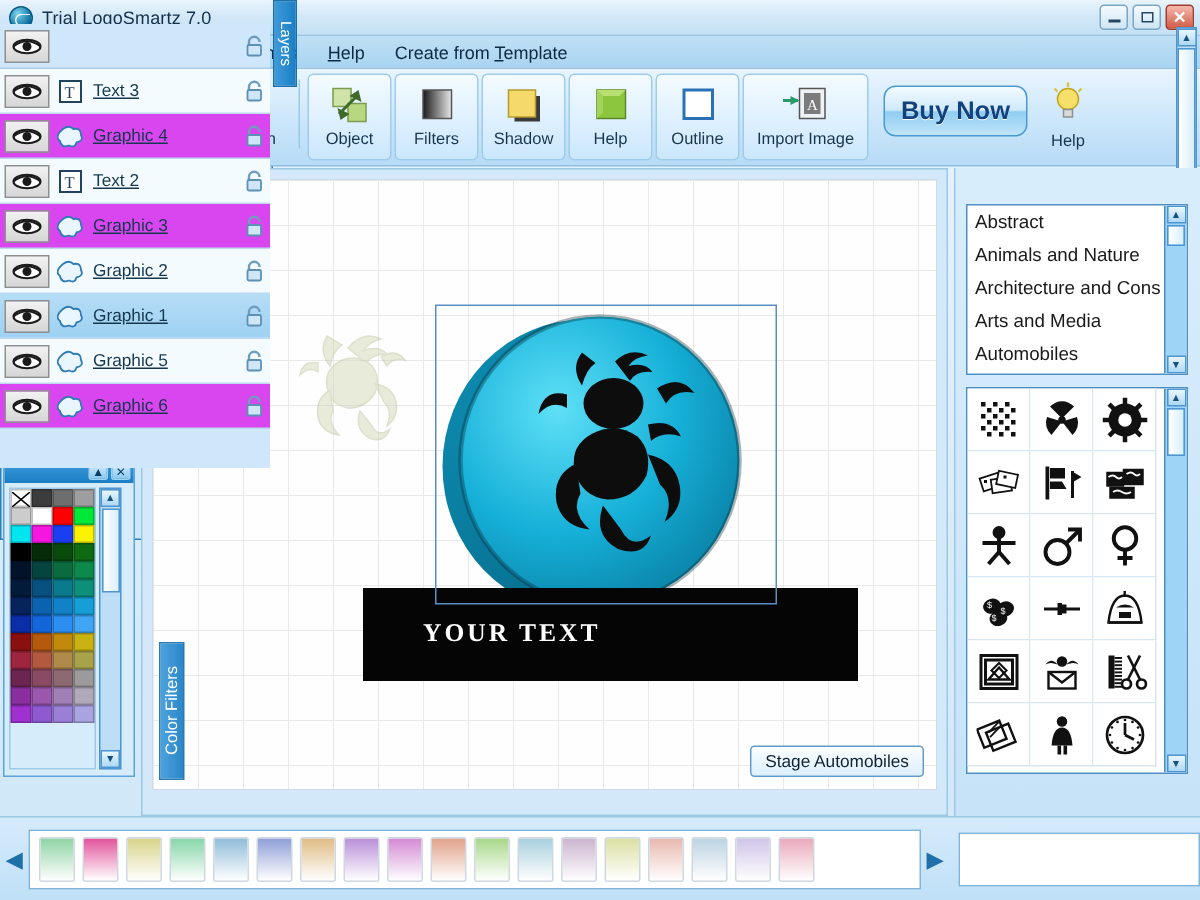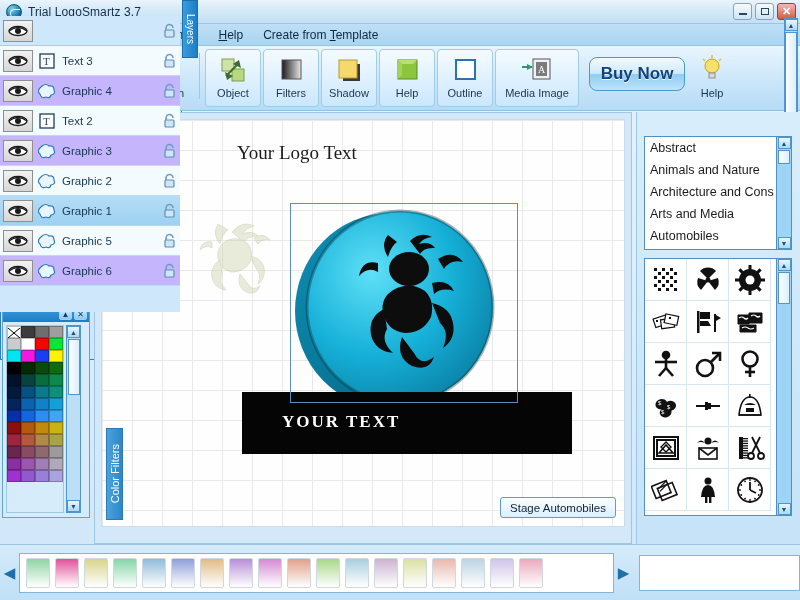--- a/index.html
+++ b/index.html
@@ -144,29 +144,29 @@
     background: linear-gradient(180deg,#fbfeff,#dcefff);
     display: flex; align-items: center; font-size: 11.5px; color: #123; }
 
   
   #layersPanel { left: 414px; top: 124px; width: 182px; height: 360px;
     background: #cfe7fa; border: 1px solid #2c7fc0; }
   #layersPanel .panel-head { height: 16px; }
   .layers-scroll { position: absolute; left: 0; top: 16px; width: 180px; height: 296px;
     background: #cfe7fa; }
   .layer-row { display: flex; align-items: center; height: 30px; border-bottom: 1px solid #bcd9ef;
-    background: #c4b5fd; }
+    background: #d946ef; }
   .layer-row.alt { background: #f4fbff; }
   .layer-row.sel { background: linear-gradient(180deg,#b5ddf6,#9ed1f2); }
   .layer-row.head { background: #cfe7fa; border-bottom: 1px solid #a9cfe8; }
   .eyebtn { width: 30px; height: 22px; margin: 0 3px; border: 1px solid #8f8f8f;
     background: linear-gradient(180deg,#f2f2f2,#d6d6d6);
     display: flex; align-items: center; justify-content: center; }
   .ltype { width: 22px; display: flex; align-items: center; justify-content: center; }
-  .llabel { flex: 1; font-size: 11.5px; color: #16384f; padding-left: 4px; }
+  .llabel { flex: 1; font-size: 11.5px; color: #16384f; padding-left: 4px; text-decoration: underline; }
   .lock { width: 22px; display: flex; align-items: center; justify-content: center; }
   .layers-sb { position: absolute; right: 2px; top: 18px; width: 14px; height: 292px;
     border: 1px solid #4e96cf; background: #bcdff7; display: flex; flex-direction: column;
     align-items: center; }
   .layers-foot { position: absolute; left: 0; bottom: 0; width: 180px; height: 44px;
     background: #cfe7fa; border-top: 1px solid #6fb0dd; display: flex; align-items: center;
     padding-left: 12px; }
   .ltab { position: absolute; left: 182px; top: 0px; width: 16px; height: 58px;
     background: linear-gradient(90deg,#3e9bdc,#1b7ec4); border: 1px solid #1a6fae;
     color: #fff; font-size: 10px; display: flex; align-items: center; justify-content: center; }
@@ -205,21 +205,21 @@
   .gradbox { width: 170px; height: 36px; margin-left: 6px; background: #fff;
     border: 1px solid #7fb4dc; }
 </style>
 </head>
 <body>
 
 <div class="app">
 
   <div class="titlebar">
     <div class="tb-icon"></div>
-    <div class="tb-title">Trial LogoSmartz 3.7</div>
+    <div class="tb-title">Trial LogoSmartz 7.0</div>
     <div class="tb-btns">
       <div class="tb-btn tb-min">
           <i></i>
         </div>
       <div class="tb-btn tb-max">
           <i></i>
         </div>
       <div class="tb-btn tb-close">✕</div>
     </div>
   </div>
@@ -333,21 +333,21 @@
     <div class="tool framed wide">
       <div class="glyph">
         <svg width="32" height="28">
             <rect x="12" y="3" width="17" height="20" fill="#eef2f5" stroke="#555"></rect>
             <rect x="15" y="6" width="11" height="14" fill="#7b7b7b"></rect>
             <text x="17" y="17" font-size="10" fill="#fff" font-family="Liberation Serif, serif">A</text>
             <line x1="1" y1="11" x2="11" y2="11" stroke="#2a9a6a" stroke-width="2"></line>
             <polygon points="12,11 6,8 6,14" fill="#2a9a6a"></polygon>
           </svg>
       </div>
-      <div class="lbl">Media Image</div>
+      <div class="lbl">Import Image</div>
     </div>
 
     <div class="buynow">Buy Now</div>
 
     <div class="helpbtn">
       <div class="glyph">
         <svg width="26" height="32">
             <circle cx="13" cy="13" r="7" fill="#f7e06a" stroke="#c4a41e"></circle>
             <rect x="10" y="20" width="6" height="5" fill="#d9d9d9" stroke="#8e8e8e"></rect>
             <line x1="13" y1="2" x2="13" y2="5" stroke="#d9c23c" stroke-width="1.5"></line>
@@ -500,21 +500,20 @@
         <div class="vthumb" style="height:56px"></div>
         <div style="flex:1"></div>
         <div class="vsbtn">▼</div>
       </div>
     </div>
   </div>
 
   <div class="stage-outer">
     <div class="stage">
 
-      <div class="logo-text">Your Logo Text</div>
 
       <svg class="ghost-scorp" viewBox="0 0 120 110">
         <g fill="#cfd2b0" stroke="#b9bd96" stroke-width="1">
           <path d="M48,34 q10,-12 22,-6 q-8,2 -12,8 q10,-4 16,2 q-10,0 -14,6 z"></path>
           <path d="M34,26 q-6,10 2,20 q2,-10 8,-14 z"></path>
           <path d="M44,42 q12,-4 20,4 q6,8 2,18 q-6,10 -18,10 q-12,-2 -14,-14 q-2,-12 10,-18 z"></path>
           <path d="M36,62 q-10,6 -8,18 q2,10 14,12 q-8,-8 -4,-16 z"></path>
           <path d="M66,58 q12,2 14,12 q2,10 -6,16 q4,-10 -2,-16 z"></path>
           <path d="M56,76 q-4,12 6,18 q10,4 14,-6 q-8,6 -12,-2 z"></path>
           <path d="M70,40 q10,-6 16,2 q-8,-2 -12,4 z"></path>

